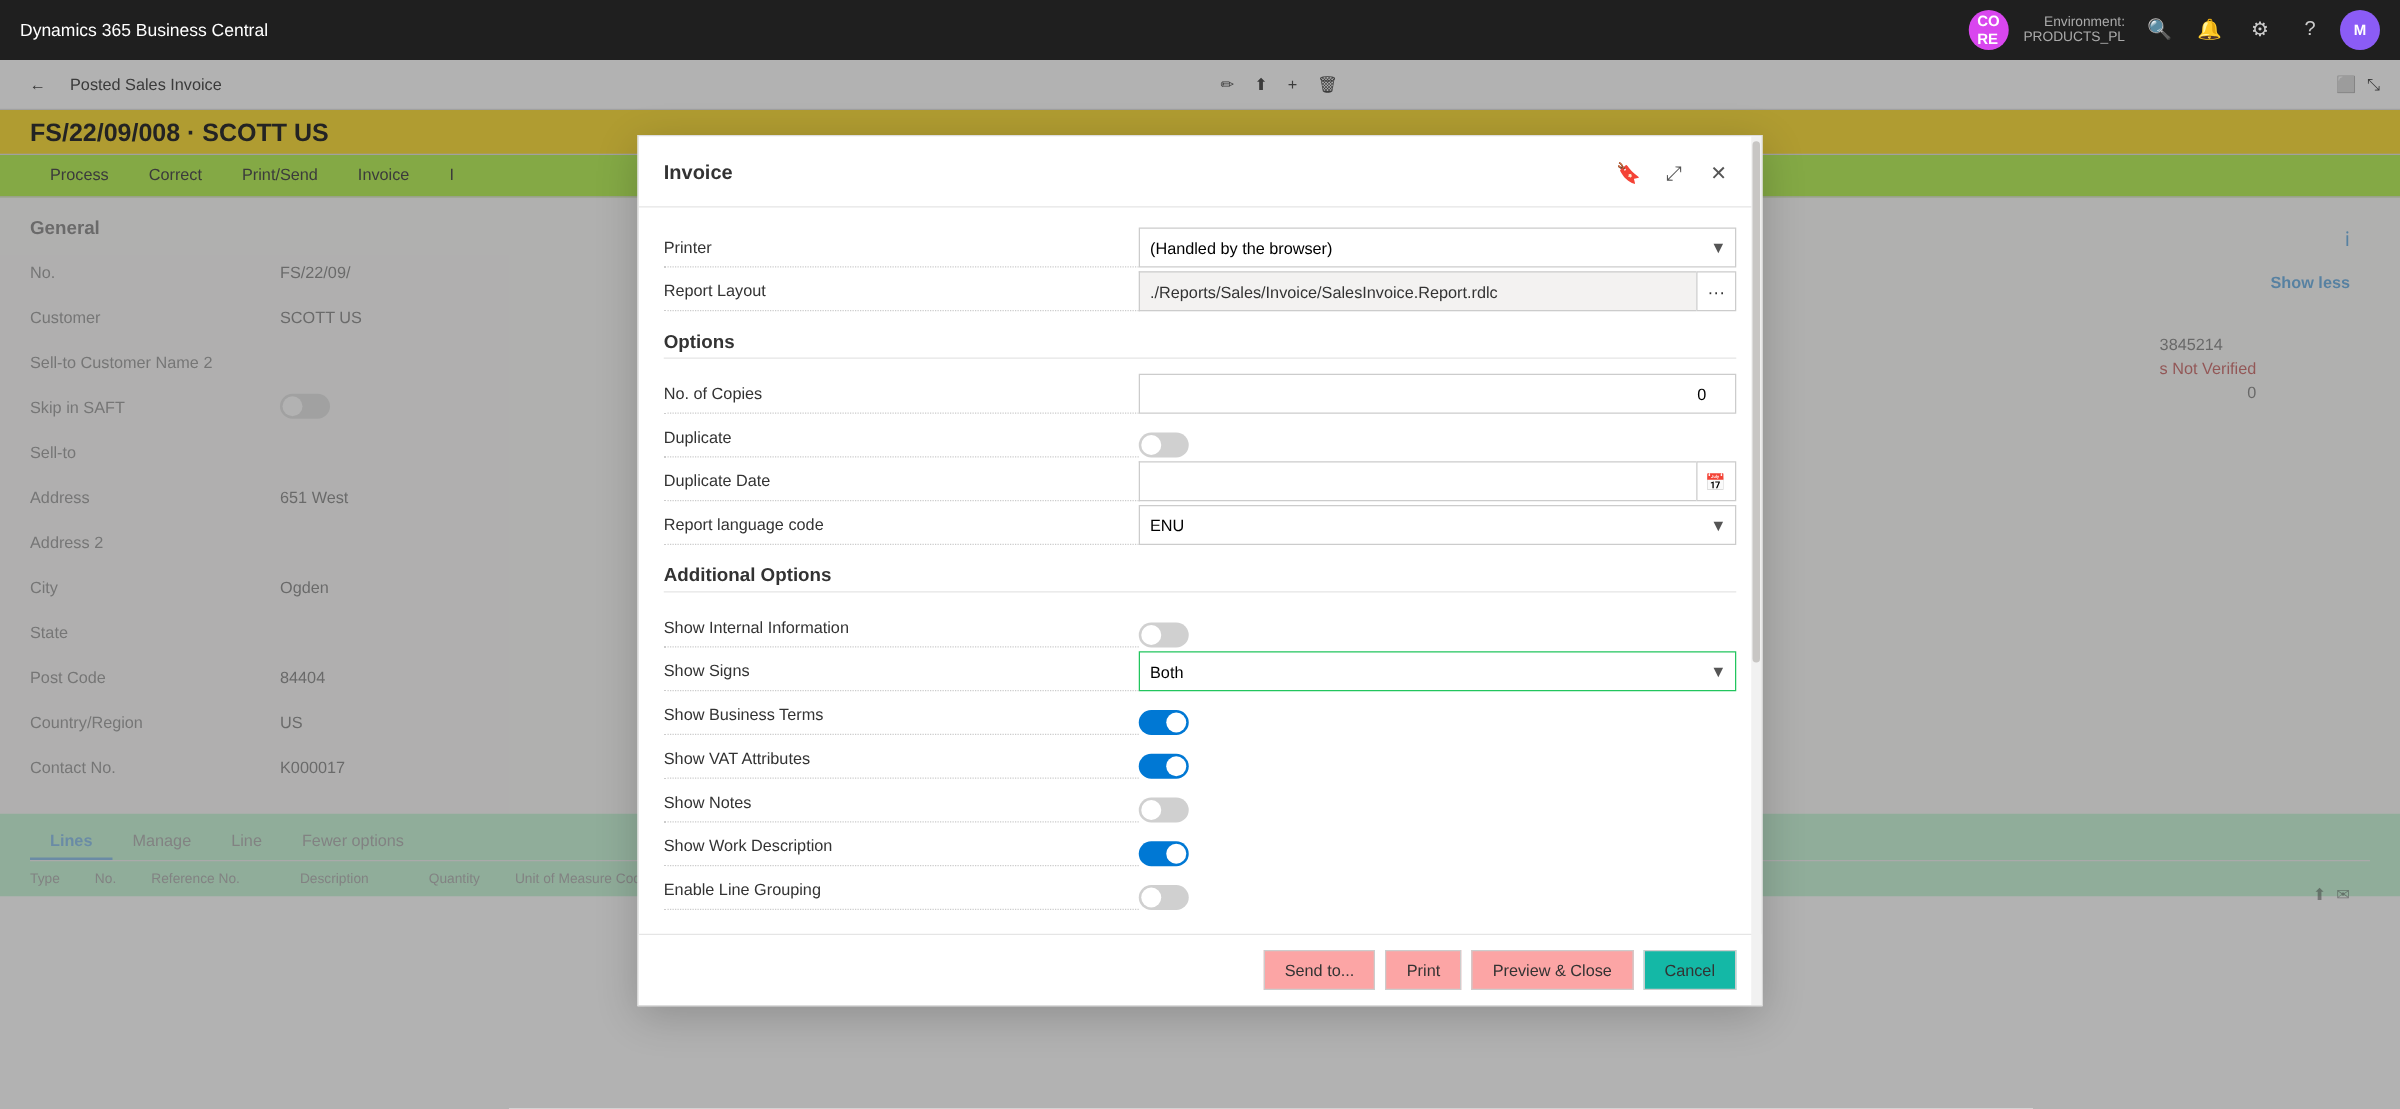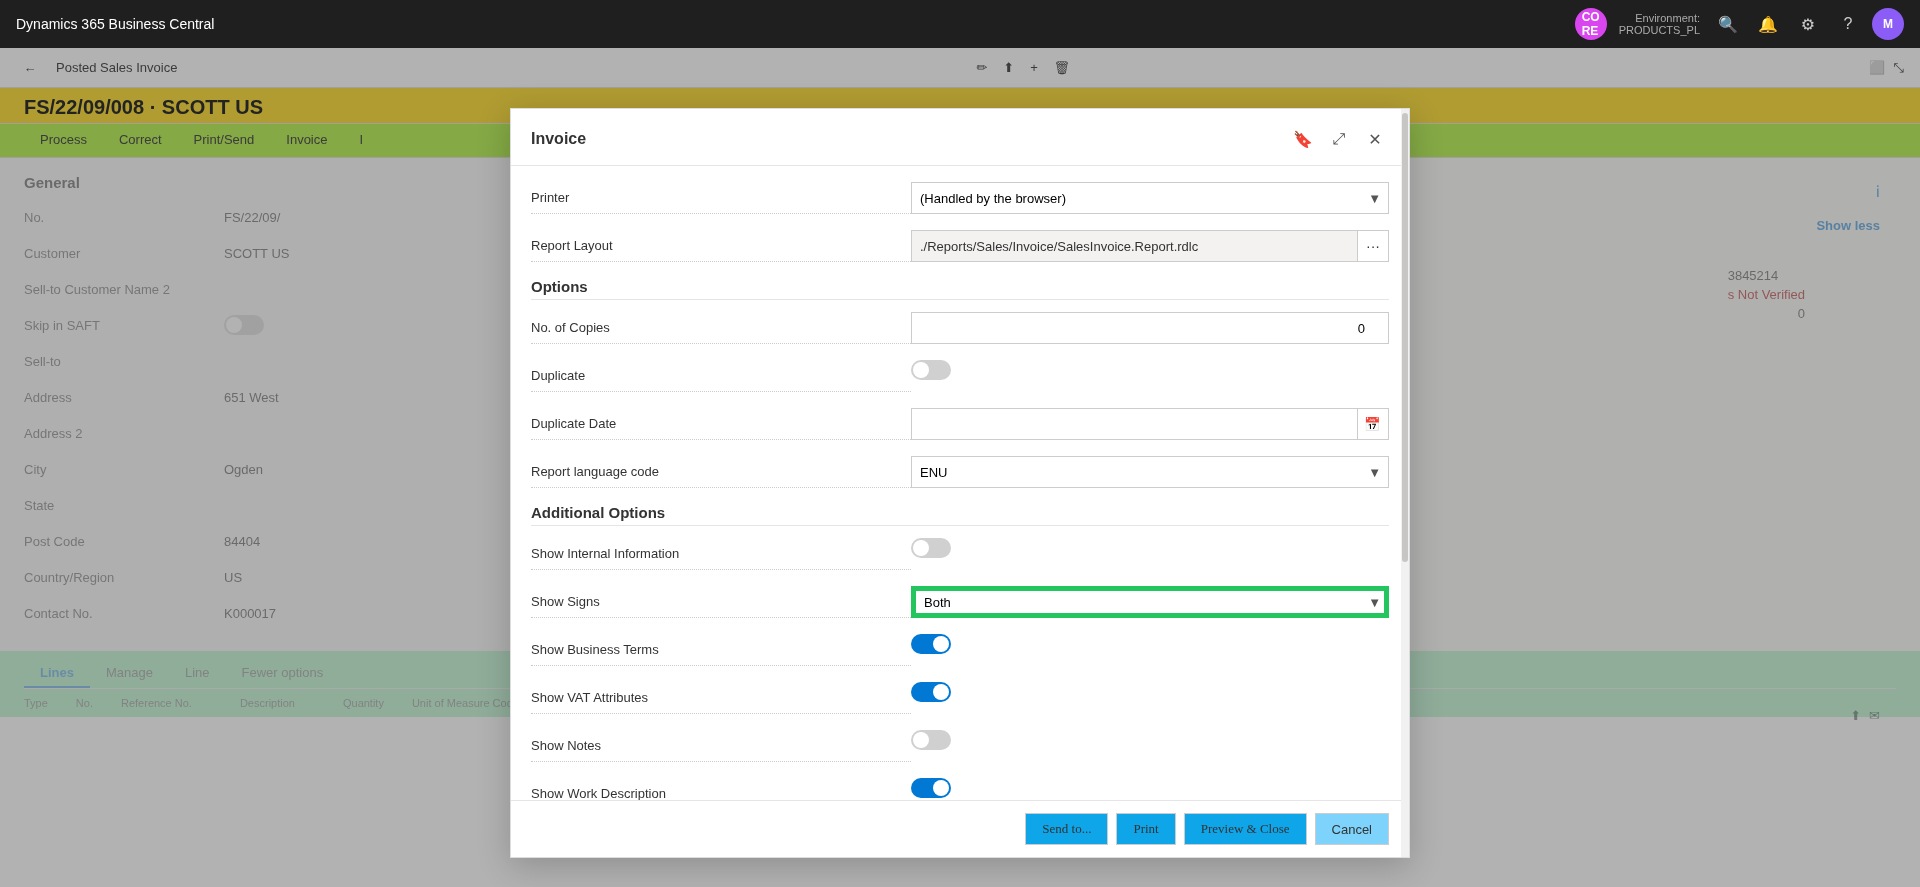--- a/index.html
+++ b/index.html
@@ -124,22 +124,22 @@
     }
 
     
     .modal-body::-webkit-scrollbar { width: 8px; }
     .modal-body::-webkit-scrollbar-track { background: #f1f1f1; }
     .modal-body::-webkit-scrollbar-thumb { background: #c8c6c4; border-radius: 4px; }
 
     
     .modal-form-row {
       display: flex;
-      align-items: flex-start;
-      margin-bottom: 16px;
+      align-items: flex-end;
+      margin-bottom: 3px;
       min-height: 32px;
     }
     .modal-form-label {
       width: 380px;
       font-size: 13px;
       color: #333;
       flex-shrink: 0;
       padding-right: 16px;
       border-bottom: 1px dotted #ccc;
       min-height: 32px;
@@ -220,26 +220,25 @@
     .btn {
       height: 32px;
       padding: 0 16px;
       font-size: 13px;
       cursor: pointer;
       border: 1px solid #ccc;
       background: #fff;
       color: #333;
     }
     .btn-primary {
-      background: #0ea5e9;
-      color: #333;
-      font-family: Liberation Serif, serif;
+      background: #fca5a5;
+      color: #333;
     }
     .btn-cancel {
-      background: #7dd3fc;
+      background: #14b8a6;
       color: #333;
     }
 
     
     .number-input {
       width: 100%;
       height: 32px;
       border: 1px solid #ccc;
       padding: 0 8px;
       font-size: 13px;
@@ -496,21 +495,21 @@
         <div class="modal-form-label">Show Internal Information</div>
         <div class="modal-form-control">
           <div class="toggle-switch off"></div>
         </div>
       </div>
 
       <div class="modal-form-row">
         <div class="modal-form-label">Show Signs</div>
         <div class="modal-form-control">
           <div style="position:relative;width:100%;">
-            <select style="width:100%;height:32px;border:5px solid #22c55e;padding:0 8px;font-size:13px;appearance:none;background:#fff;cursor:pointer;">
+            <select style="width:100%;height:32px;border:1px solid #22c55e;padding:0 8px;font-size:13px;appearance:none;background:#fff;cursor:pointer;">
               <option>Both</option>
               <option>Positive</option>
               <option>Negative</option>
             </select>
             <span style="position:absolute;right:8px;top:50%;transform:translateY(-50%);pointer-events:none;color:#555;">▼</span>
           </div>
         </div>
       </div>
 
       <div class="modal-form-row">

